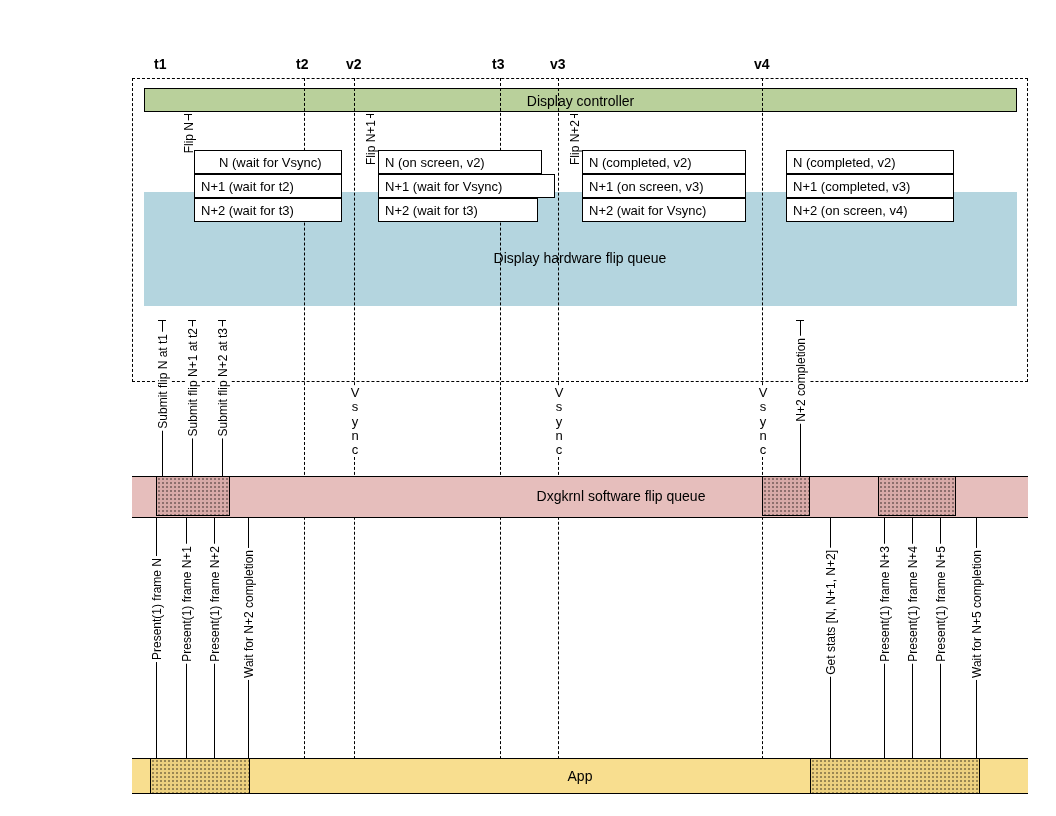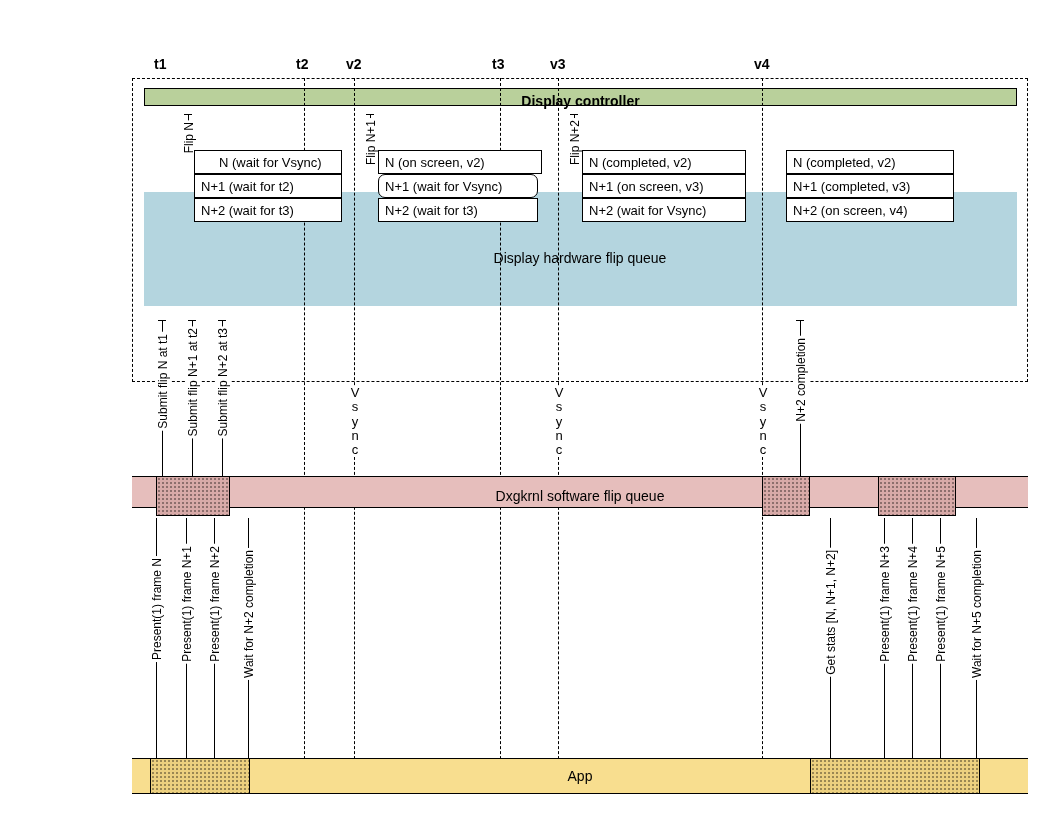--- a/index.html
+++ b/index.html
@@ -96,21 +96,21 @@
 
   <div class="time-label" style="left:154px">t1</div>
   <div class="time-label" style="left:296px">t2</div>
   <div class="time-label" style="left:346px">v2</div>
   <div class="time-label" style="left:492px">t3</div>
   <div class="time-label" style="left:550px">v3</div>
   <div class="time-label" style="left:754px">v4</div>
 
   <div class="dashed-box" style="left:132px; top:78px; width:896px; height:304px;"></div>
 
-  <div class="solid-band green" style="left:144px; top:88px; width:873px; height:18px;font-weight:bold;">
+  <div class="solid-band green" style="left:144px; top:88px; width:873px; height:24px;">
     <div class="band-label" style="top:4px;">Display controller</div>
   </div>
 
   <div class="solid-band blue" style="left:144px; top:192px; width:873px; height:114px;"></div>
   <div class="band-label" style="top:250px; left:132px; width:896px;">Display hardware flip queue</div>
 
   <div class="vline" style="left:304px; top:78px; height:716px;"></div>
   <div class="vline" style="left:354px; top:78px; height:716px;"></div>
   <div class="vline" style="left:500px; top:78px; height:716px;"></div>
   <div class="vline" style="left:558px; top:78px; height:716px;"></div>
@@ -123,21 +123,21 @@
   <div class="vtext" style="left:363px; top:118px;">Flip N+1</div>
 
   <div class="solid-vline" style="left:574px; top:114px; height:36px;"></div>
   <div class="vtext" style="left:567px; top:118px;">Flip N+2</div>
 
   <div class="cell" style="left:194px; top:150px; width:148px;padding-left:24px;">N (wait for Vsync)</div>
   <div class="cell" style="left:194px; top:174px; width:148px;">N+1 (wait for t2)</div>
   <div class="cell" style="left:194px; top:198px; width:148px;">N+2 (wait for t3)</div>
 
   <div class="cell" style="left:378px; top:150px; width:164px;">N (on screen, v2)</div>
-  <div class="cell" style="left:378px; top:174px; width:160px;border-radius:7px;">N+1 (wait for Vsync)</div>
+  <div class="cell" style="left:378px; top:174px; width:177px;">N+1 (wait for Vsync)</div>
   <div class="cell" style="left:378px; top:198px; width:160px;">N+2 (wait for t3)</div>
 
   <div class="cell" style="left:582px; top:150px; width:164px;">N (completed, v2)</div>
   <div class="cell" style="left:582px; top:174px; width:164px;">N+1 (on screen, v3)</div>
   <div class="cell" style="left:582px; top:198px; width:164px;">N+2 (wait for Vsync)</div>
 
   <div class="cell" style="left:786px; top:150px; width:168px;">N (completed, v2)</div>
   <div class="cell" style="left:786px; top:174px; width:168px;">N+1 (completed, v3)</div>
   <div class="cell" style="left:786px; top:198px; width:168px;">N+2 (on screen, v4)</div>
 
@@ -150,21 +150,21 @@
   <div class="solid-vline" style="left:222px; top:320px; height:156px;"></div>
   <div class="vtext" style="left:215px; top:326px;">Submit flip N+2 at t3</div>
 
   <div class="vtext-down" style="left:349px; top:386px;">V<br>s<br>y<br>n<br>c</div>
   <div class="vtext-down" style="left:553px; top:386px;">V<br>s<br>y<br>n<br>c</div>
   <div class="vtext-down" style="left:757px; top:386px;">V<br>s<br>y<br>n<br>c</div>
 
   <div class="solid-vline" style="left:800px; top:320px; height:156px;"></div>
   <div class="vtext" style="left:793px; top:336px;">N+2 completion</div>
 
-  <div class="solid-band pink" style="left:132px; top:476px; width:896px; height:32px;">
+  <div class="solid-band pink" style="left:132px; top:476px; width:896px; height:42px;padding-left:41px;">
     <div class="band-label" style="top:11px;">Dxgkrnl software flip queue</div>
   </div>
 
   <div class="hatched" style="left:156px; top:476px; width:74px; height:40px; background-color:#d8aaa8;"></div>
   <div class="hatched" style="left:762px; top:476px; width:48px; height:40px; background-color:#d8aaa8;"></div>
   <div class="hatched" style="left:878px; top:476px; width:78px; height:40px; background-color:#d8aaa8;"></div>
 
   <div class="solid-vline" style="left:156px; top:518px; height:240px;"></div>
   <div class="vtext" style="left:149px; top:556px;">Present(1) frame N</div>
 

